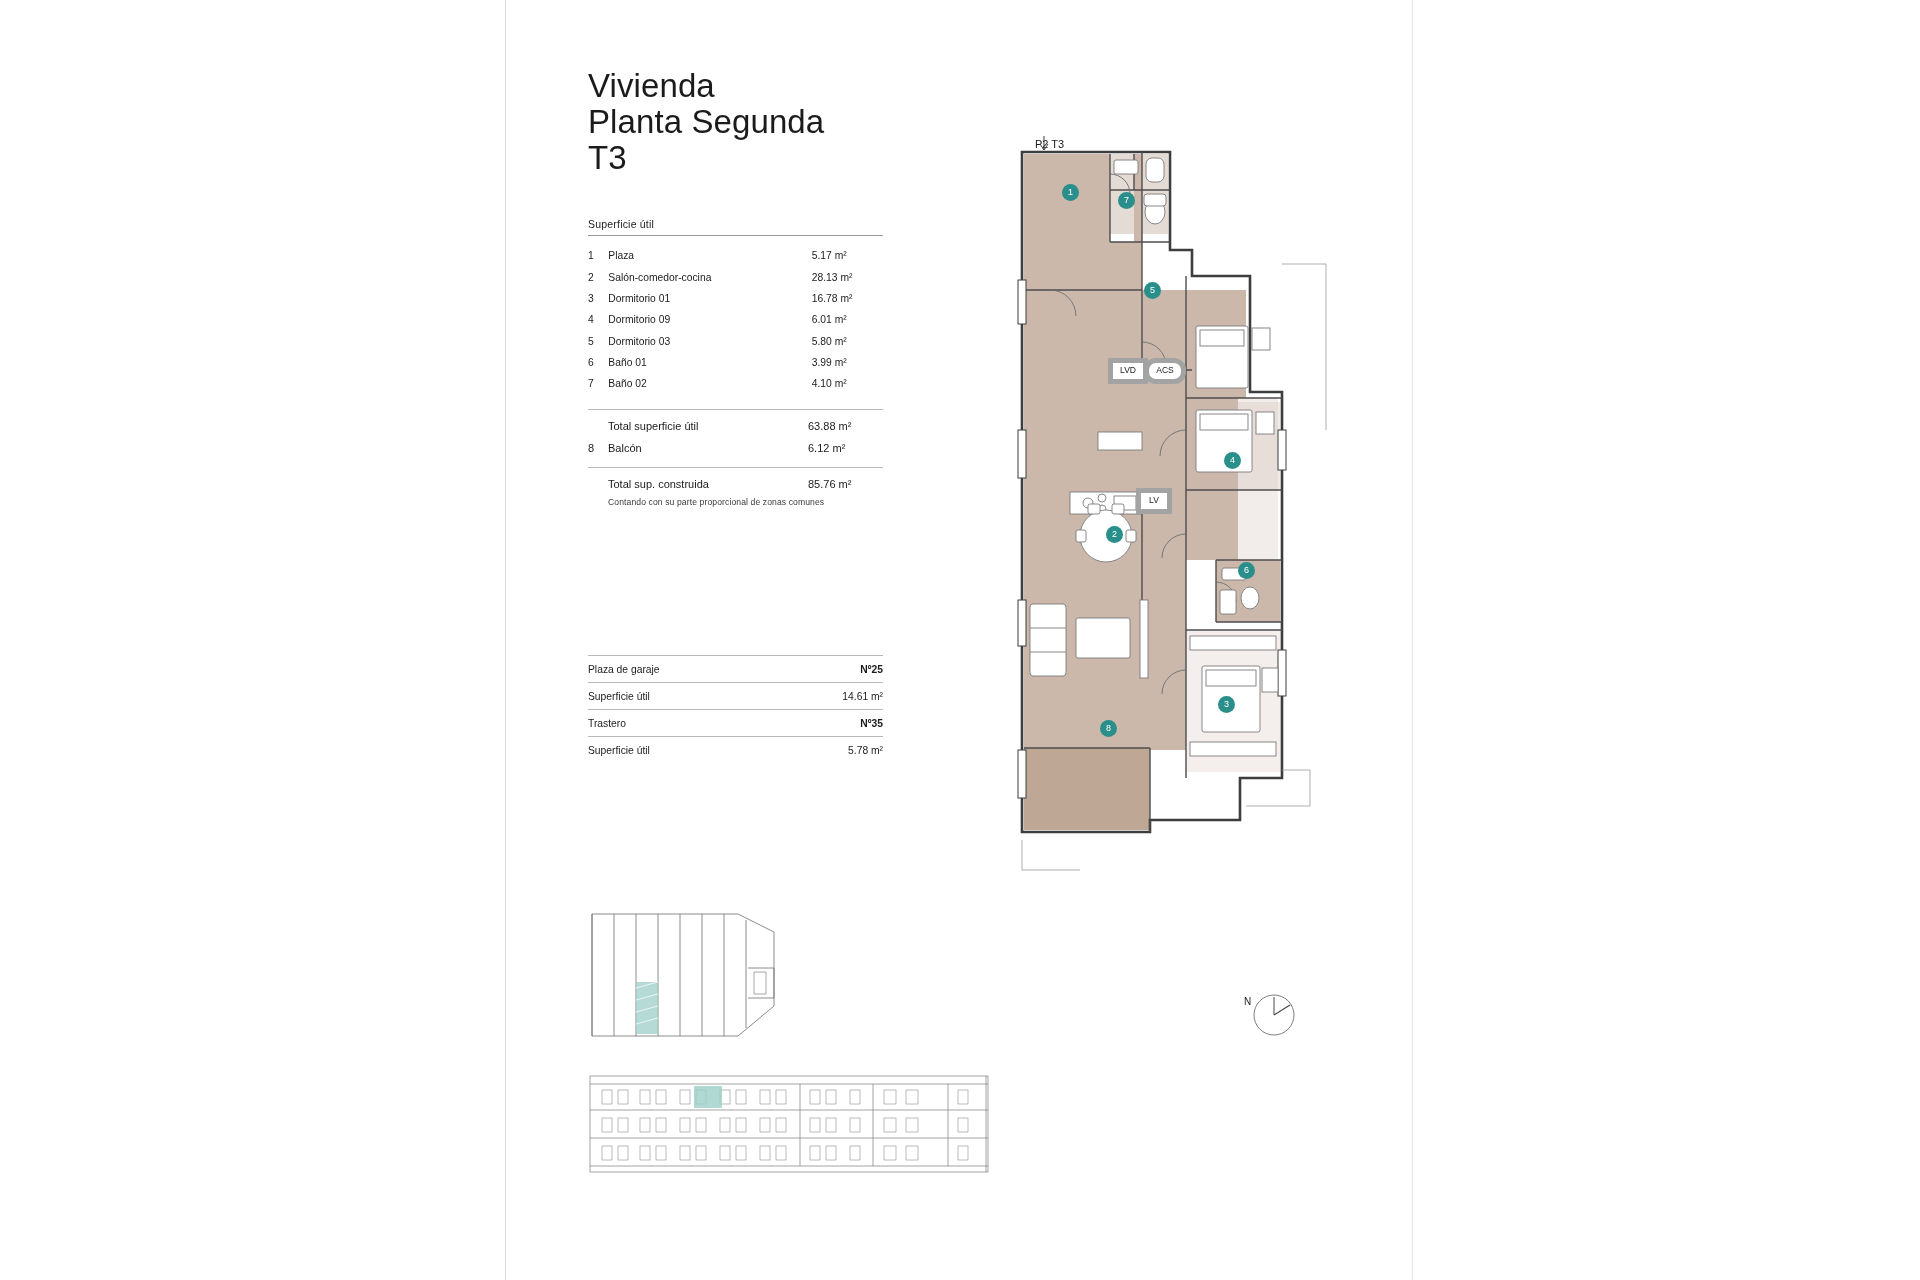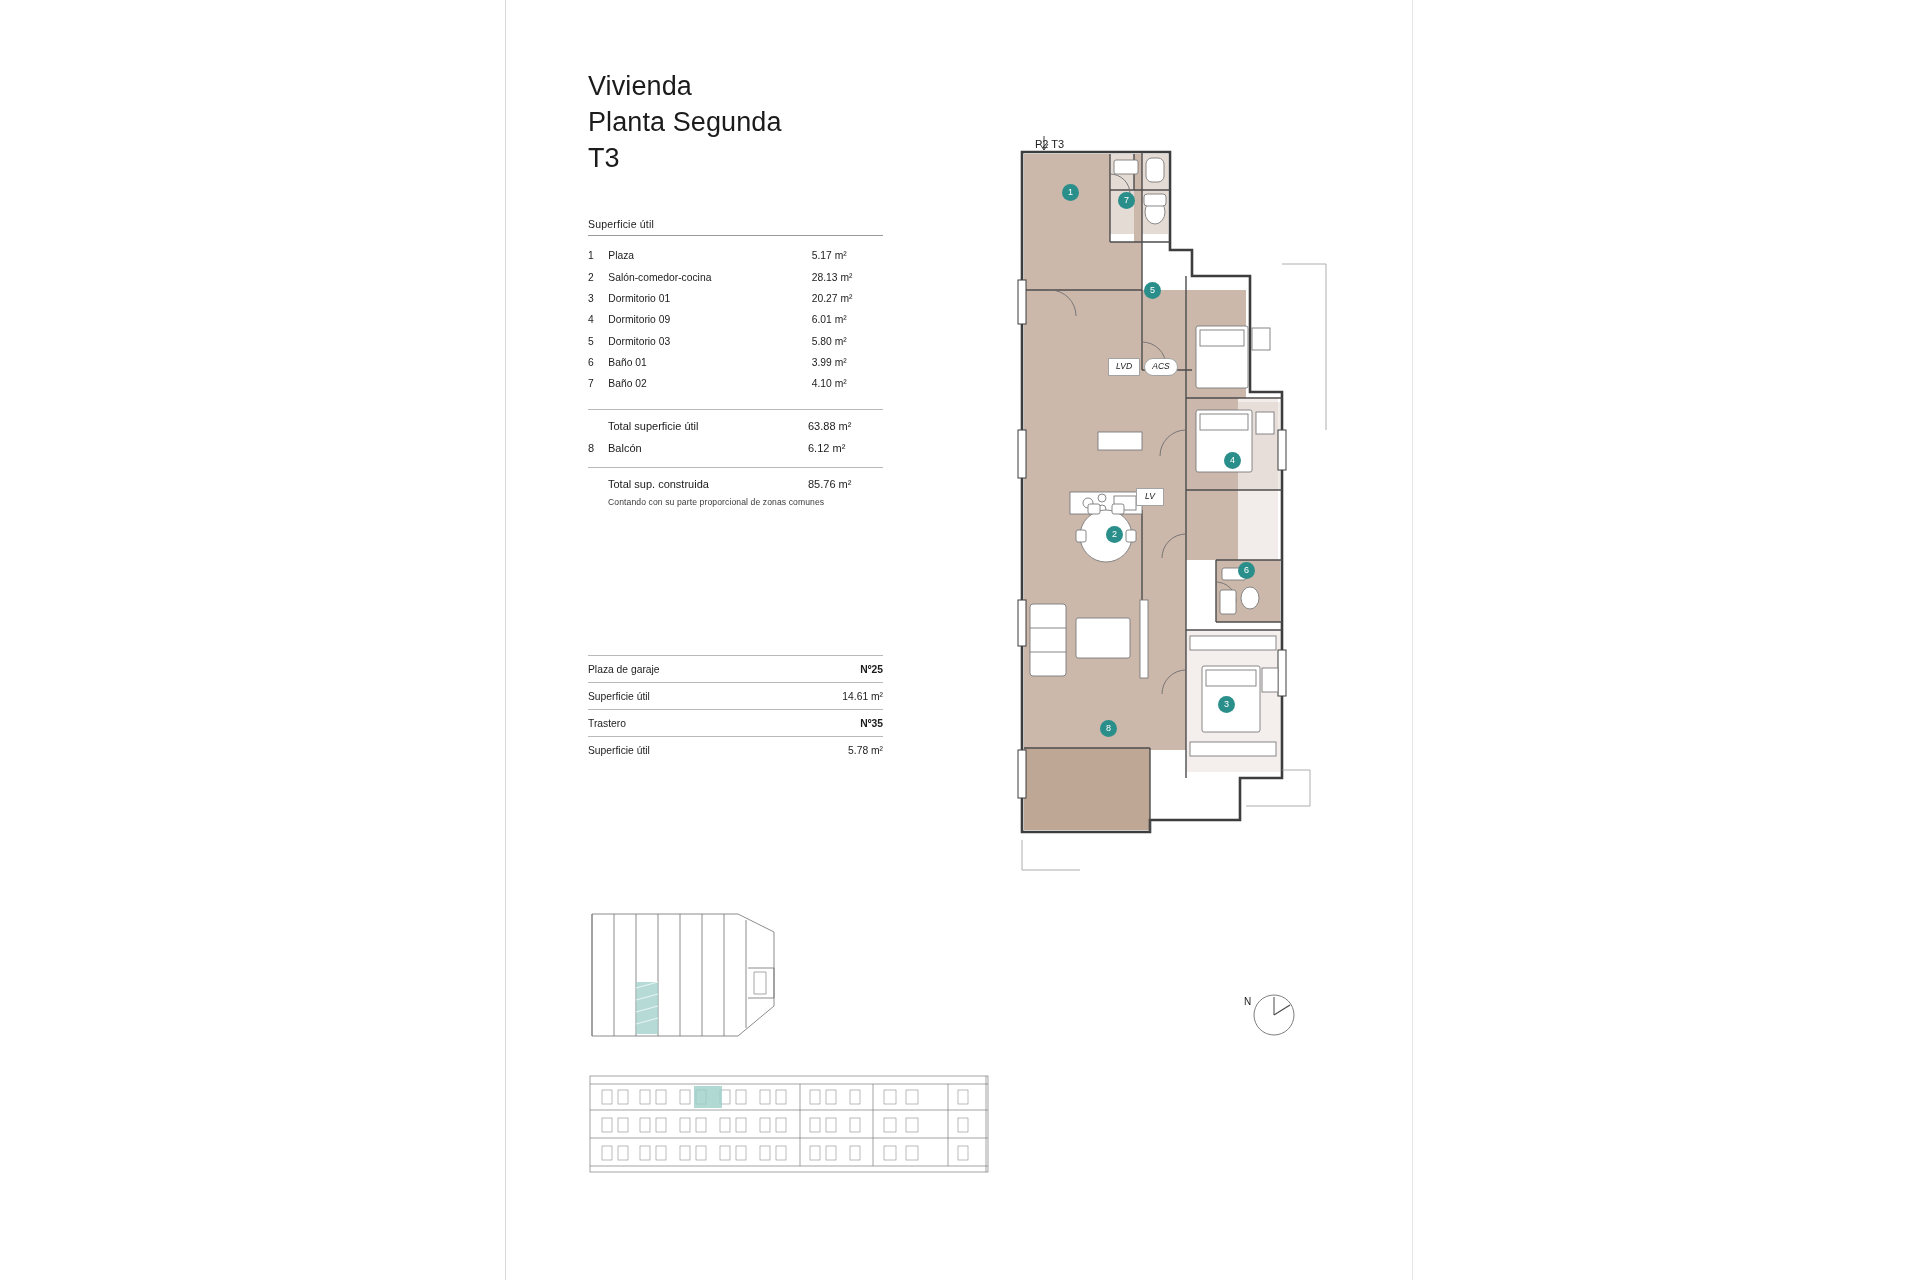--- a/index.html
+++ b/index.html
@@ -31,21 +31,21 @@
     background: #e6e6e6;
   }
 
   
   .title-block {
     position: absolute;
     left: 588px; top: 68px;
     width: 360px;
   }
   .title-line {
-    font-size: 27px;
+    font-size: 33px;
     font-weight: 400;
     color: #1b1b1b;
     line-height: 36px;
     letter-spacing: 0.1px;
   }
 
   
   .table-block {
     position: absolute;
     left: 588px; top: 218px;
@@ -156,28 +156,27 @@
     border-radius: 50%;
     background: #2a8f8a;
     color: #ffffff;
     font-size: 9px;
     line-height: 17px;
     text-align: center;
     font-family: "Liberation Sans", sans-serif;
   }
   .tag-box {
     position: absolute;
-    border: 1px solid #a3a3a3;
+    border: 5px solid #a3a3a3;
     background: #ffffff;
     font-size: 8.5px;
     color: #1b1b1b;
     text-align: center;
     line-height: 14px;
     height: 16px;
-    font-style: italic;
   }
 </style>
 </head>
 <body>
 
 <div class="page">
 
   <div class="sheet-rule"></div>
   <div class="sheet-rule-right"></div>
 
@@ -198,21 +197,21 @@
           <td class="ar">5.17 m²</td>
         </tr>
         <tr>
           <td class="num">2</td>
           <td class="nm">Salón-comedor-cocina</td>
           <td class="ar">28.13 m²</td>
         </tr>
         <tr>
           <td class="num">3</td>
           <td class="nm">Dormitorio 01</td>
-          <td class="ar">20.27 m²</td>
+          <td class="ar">16.78 m²</td>
         </tr>
         <tr>
           <td class="num">4</td>
           <td class="nm">Dormitorio 09</td>
           <td class="ar">6.01 m²</td>
         </tr>
         <tr>
           <td class="num">5</td>
           <td class="nm">Dormitorio 03</td>
           <td class="ar">5.80 m²</td>

